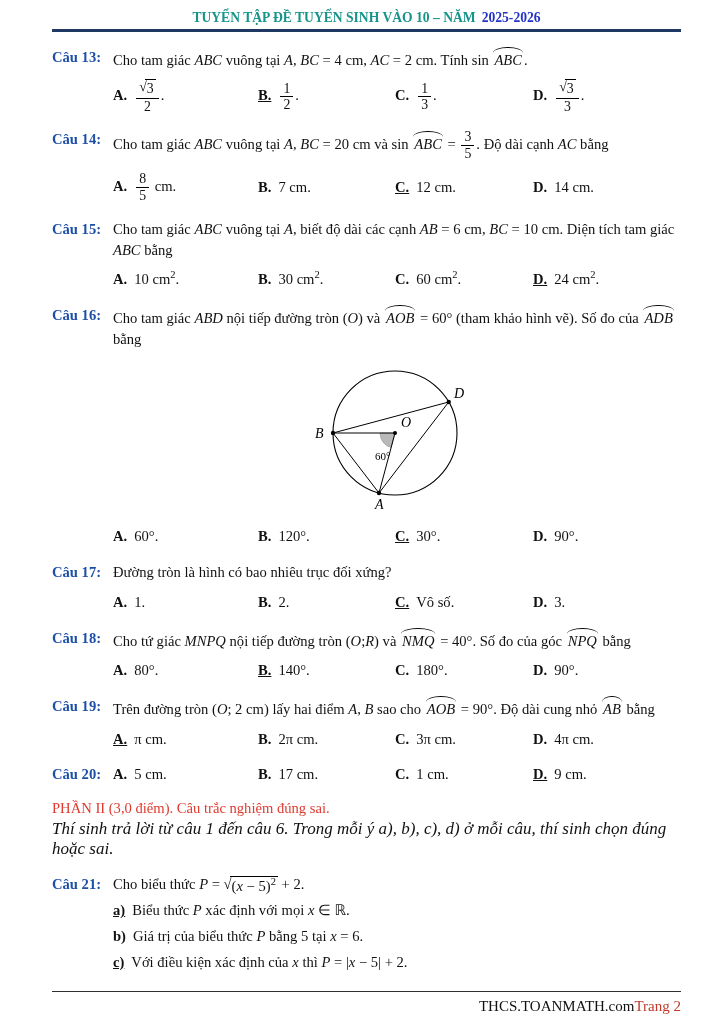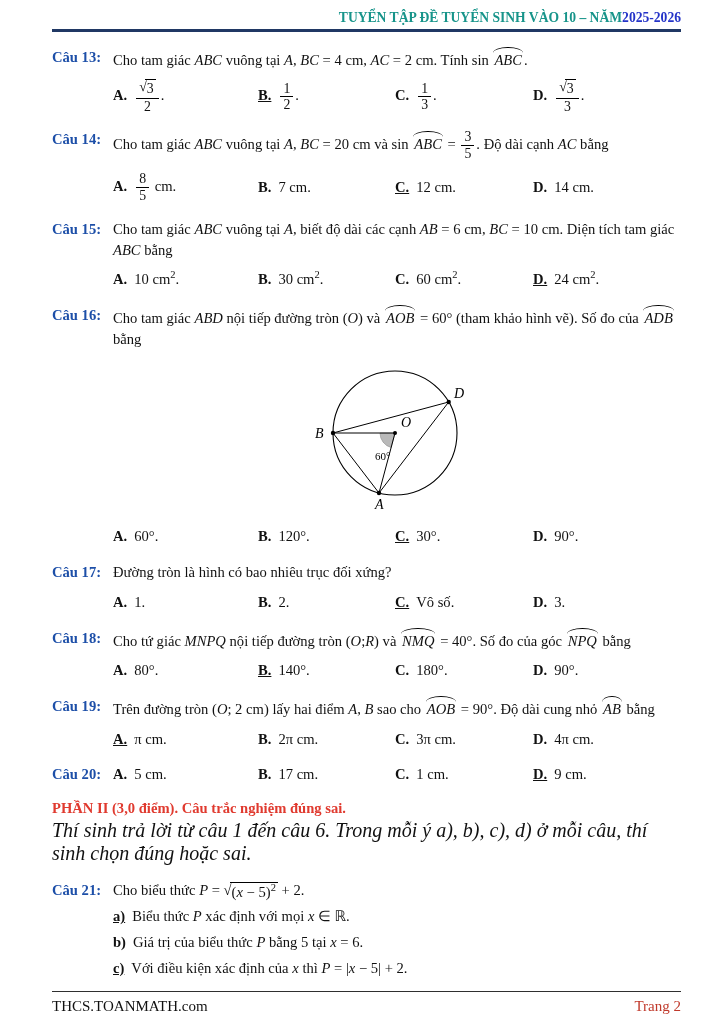--- a/index.html
+++ b/index.html
@@ -4,21 +4,21 @@
 <style>
   * { box-sizing: border-box; }
   html,body { margin:0; padding:0; background:#e8e8e8; }
   .page {
     width:725px; height:1024px; margin:0 auto; position:relative; overflow:hidden;
     background:#ffffff; color:#111;
     font-family:"Liberation Serif", serif; font-size:14.6px;
     padding:10px 44px 0 52px;
   }
   
-  .hdr { display:flex; justify-content:flex-end; font-weight:bold; font-size:13.6px; }
+  .hdr { display:flex; justify-content:center; gap:6px; font-weight:bold; font-size:13.6px; }
   .hdr .t { color:var(--teal,#17948a); }
   .hdr .y { color:var(--blue,#2433c8); }
   .hdr-rule { height:2.6px; background:var(--rule,#203864); margin-top:3px; }
   
   .q { position:relative; padding-left:61px; margin-top:15px; line-height:1.42; }
   .q-label { position:absolute; left:0; top:0; font-weight:bold; color:var(--qblue,#1d4fa8); white-space:nowrap; }
   .q-body { min-height:18px; }
   .opts { display:grid; grid-template-columns:145px 137px 138px 1fr; margin-top:9px; align-items:center; }
   .opt { white-space:nowrap; }
   .opt-label, .item-label { font-weight:bold; margin-right:7px; }
@@ -34,25 +34,25 @@
   .sq-b { border-top:1.1px solid #000; margin-left:-2px; padding:0 2px; line-height:1.25; }
   .arc { position:relative; display:inline-block; font-style:italic; padding:3px 2px 0; }
   .arc::before { content:""; position:absolute; top:0; left:1px; right:1px; height:5px;
     border-top:1.3px solid #000; border-radius:50% 50% 0 0 / 100% 100% 0 0; }
   i { font-style:italic; }
   
   .fig { display:flex; justify-content:center; margin:8px 0 2px; }
   .fig svg text { font-family:"Liberation Serif", serif; font-size:14px; font-style:italic; fill:#000; }
   .fig svg text.deg { font-style:normal; font-size:11px; }
   
-  .p2h { color:var(--red,#e03a2f); font-weight:bold; margin-top:15px; }
-  .note { font-style:italic; margin-top:2px; font-size:20px; }
+  .p2h { color:var(--red,#e03a2f); font-weight:normal; margin-top:15px; }
+  .note { font-style:italic; margin-top:2px; font-size:17px; }
   
   .ftr { position:absolute; left:52px; right:44px; bottom:9px; border-top:1.6px solid #2f2f2f;
-    display:flex; justify-content:space-between; padding-top:6px; font-size:15px; }
+    display:flex; justify-content:flex-end; padding-top:6px; font-size:15px; }
   .ftr .pg { color:var(--pagenum,#c0392b); }
 </style>
 </head>
 <body>
 
 <div class="page">
   <div class="hdr">
     <span class="t">TUYỂN TẬP ĐỀ TUYỂN SINH VÀO 10 – NĂM</span>
     <span class="y">2025-2026</span>
   </div>

